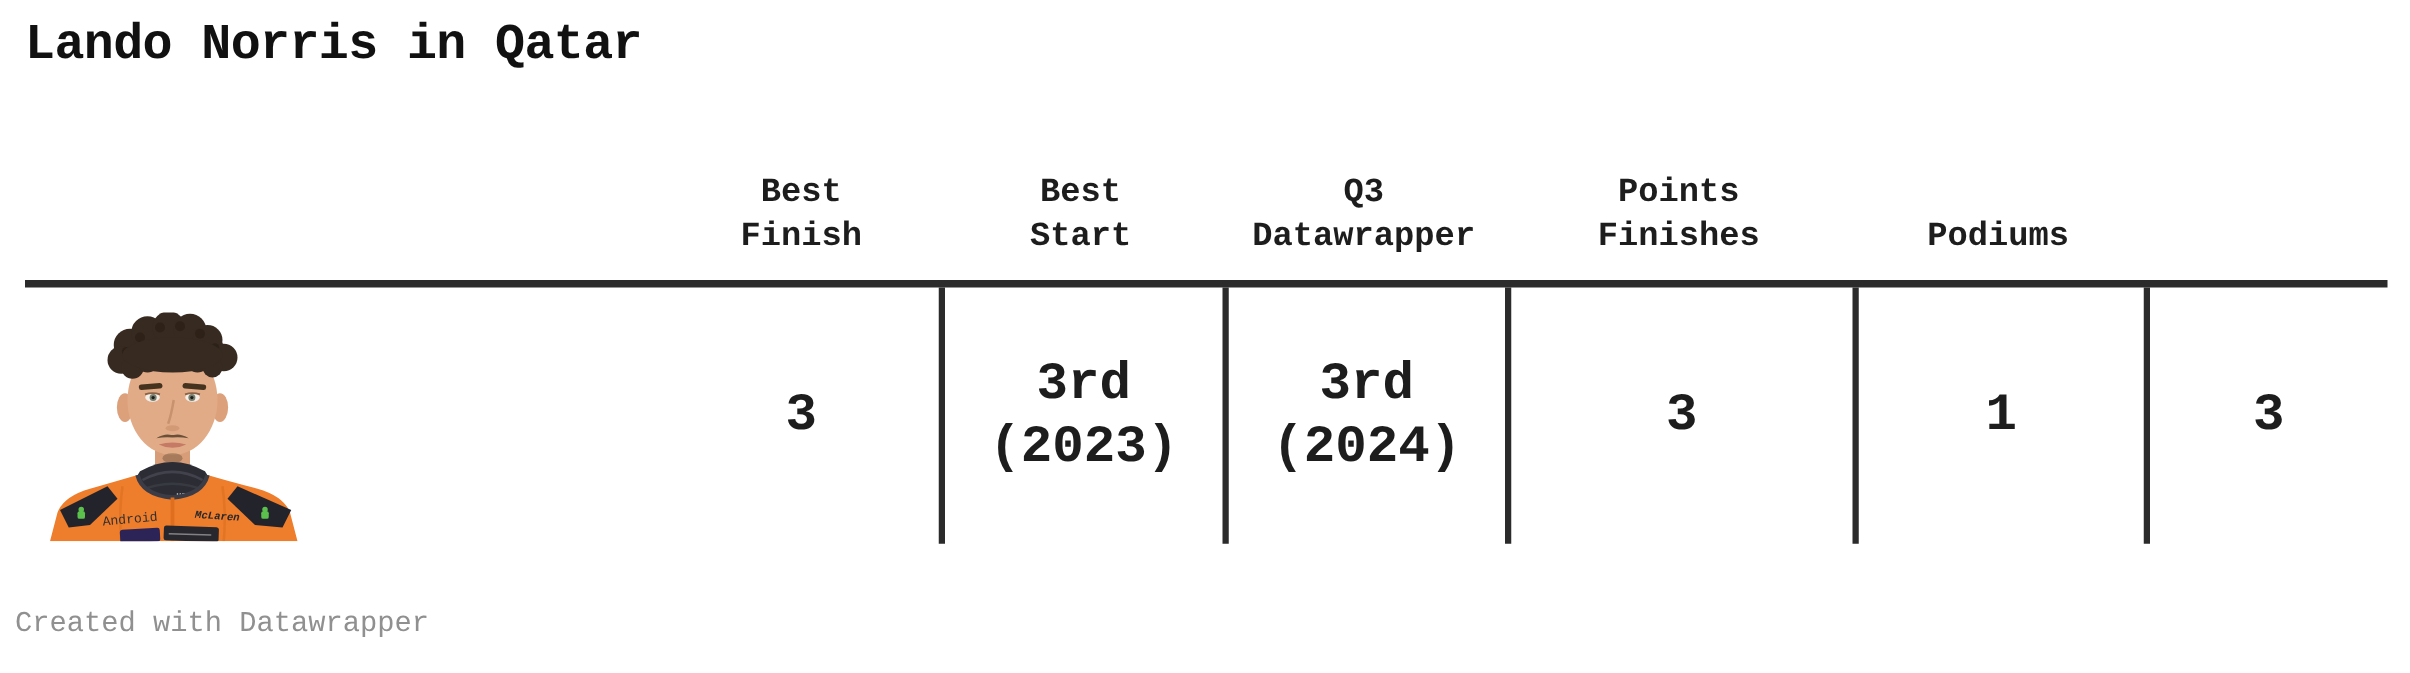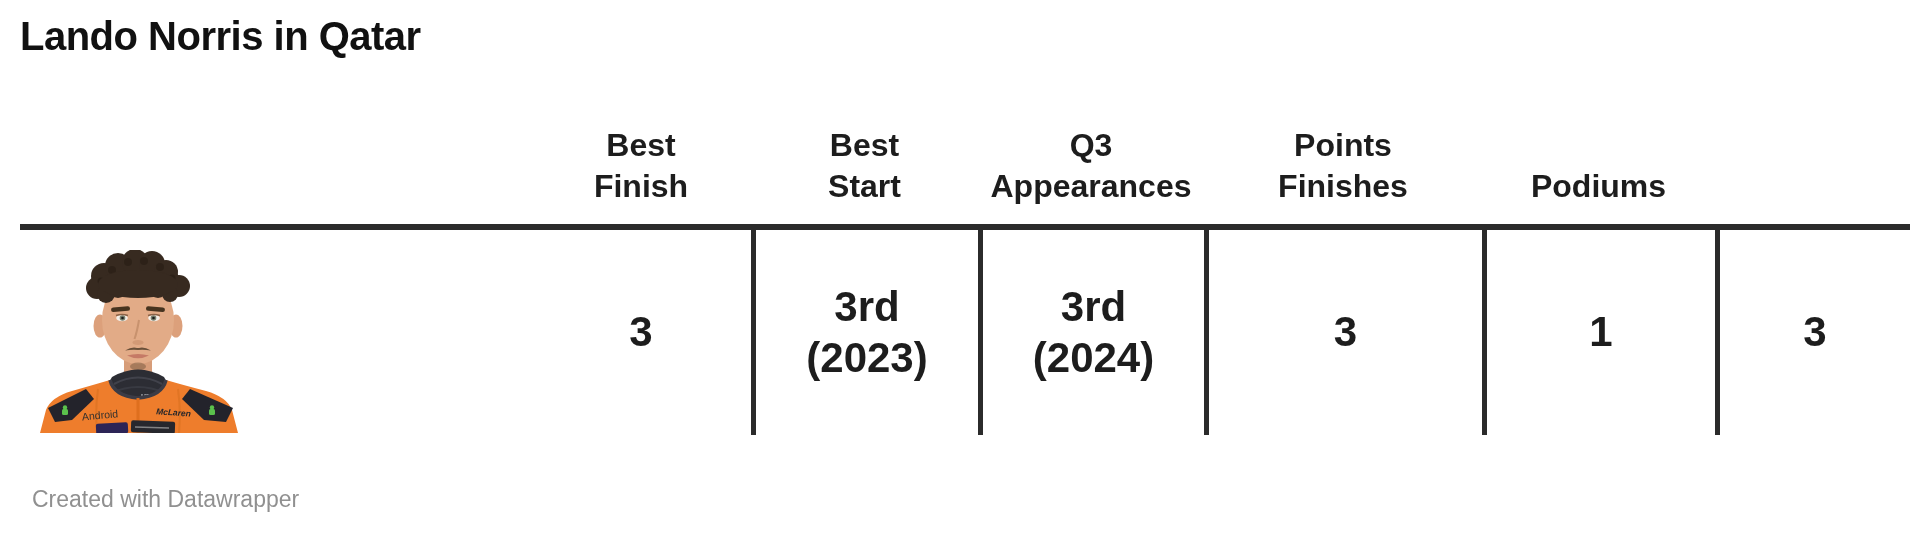--- a/index.html
+++ b/index.html
@@ -1,79 +1,79 @@
 <!DOCTYPE html>
 <html><head>
 <meta charset="utf-8">
 <style>
   html,body{margin:0;padding:0;background:#ffffff;}
   .page{
     position:relative;
     width:1928px;height:538px;
     background:#ffffff;
-    font-family:Liberation Sans, sans-serif;
+    font-family:Liberation Mono, monospace;
     color:#1d1d1d;
     overflow:hidden;
   }
   .title{
     position:absolute;left:20px;top:14px;
     font-size:40px;font-weight:700;color:#111111;
     letter-spacing:-0.5px;
     white-space:nowrap;
   }
   .grid{
     position:absolute;left:20px;width:1890px;
     display:grid;
     grid-template-columns:511px 220px 227px 226px 278px 233px 195px;
   }
   .header-row{ top:80px; height:144px; }
   .header-cell{
     display:flex;align-items:flex-end;justify-content:center;
     text-align:center;
-    font-size:32px;font-weight:700;line-height:1.3;
+    font-size:27px;font-weight:700;line-height:1.3;
     padding-bottom:16px;
     white-space:pre-line;
     color:#1d1d1d;
   }
   .header-rule{
     position:absolute;left:20px;top:224px;width:1890px;height:6px;
     background:#2b2b2b;
   }
   .data-row{ top:230px; height:205px; }
   .data-cell{
     display:flex;align-items:center;justify-content:center;
     text-align:center;
     font-size:42px;font-weight:700;line-height:1.2;
     white-space:pre-line;
     color:#1d1d1d;
   }
   .divided{ border-left:5px solid #2b2b2b; }
   .photo-cell{ position:relative; }
   .photo-cell svg{ position:absolute; left:18px; bottom:2px; }
   .footer{
-    position:absolute;left:32px;top:486px;
+    position:absolute;left:12px;top:486px;
     font-size:23px;font-weight:400;color:#909090;
     white-space:nowrap;
   }
 </style>
 </head>
 <body>
 
 <div class="page">
 
   <div class="title">Lando Norris in Qatar</div>
 
   <div class="grid header-row">
     <div class="header-cell"></div>
     <div class="header-cell">Best
 Finish</div>
     <div class="header-cell">Best
 Start</div>
     <div class="header-cell">Q3
-Appearances</div>
+Datawrapper</div>
     <div class="header-cell">Points
 Finishes</div>
     <div class="header-cell">Podiums</div>
   </div>
 
   <div class="header-rule"></div>
 
   <div class="grid data-row">
 
     <div class="data-cell photo-cell">

